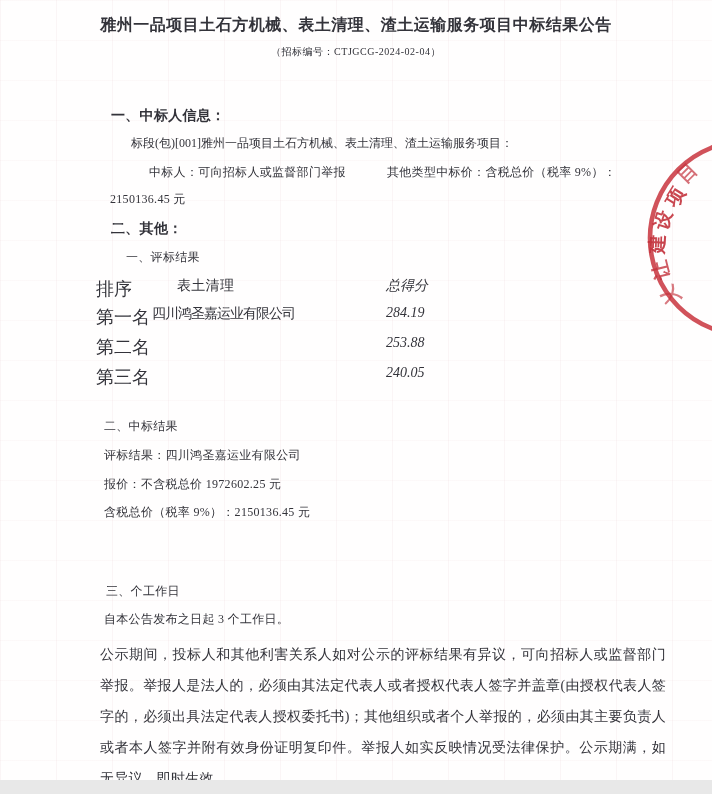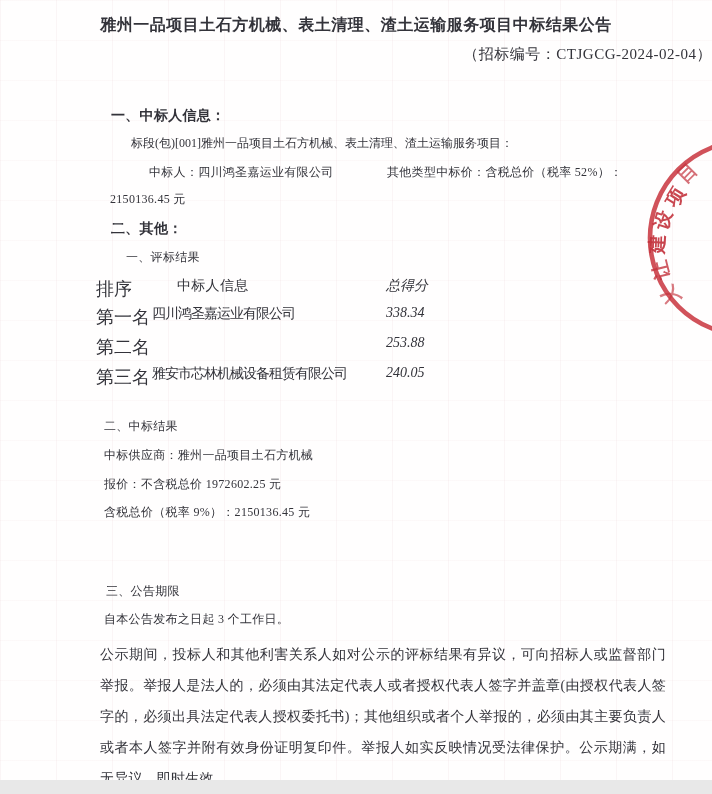--- a/index.html
+++ b/index.html
@@ -10,21 +10,21 @@
     background:#fffefe;
     background-image:
       repeating-linear-gradient(to right, rgba(232,205,210,0.18) 0 1px, transparent 1px 56px),
       repeating-linear-gradient(to bottom, rgba(236,214,218,0.14) 0 1px, transparent 1px 40px);
     overflow:hidden;
     font-family:"Liberation Serif","DejaVu Serif",serif;
     color:#33333a;
   }
   .line{position:absolute;white-space:nowrap;font-size:12px;letter-spacing:0.3px;}
   .title{position:absolute;left:0;width:712px;text-align:center;font-size:16px;font-weight:600;letter-spacing:0.5px;}
-  .subtitle{position:absolute;left:0;width:712px;text-align:right;font-size:15px;letter-spacing:0.5px;}
+  .subtitle{position:absolute;left:0;width:712px;text-align:center;font-size:10px;letter-spacing:0.5px;}
   .h-bold{font-weight:700;font-size:14px;}
   .tbl-row{position:absolute;left:0;width:712px;height:20px;}
   .tbl-row .rank{position:absolute;left:96px;white-space:nowrap;font-size:18px;font-family:Liberation Mono, monospace;}
   .tbl-row .bidder{position:absolute;left:152px;white-space:nowrap;font-size:14px;letter-spacing:-1px;}
   .tbl-row .score{position:absolute;left:386px;white-space:nowrap;font-size:14px;font-style:italic;}
   .para{
     position:absolute;left:100px;top:639px;width:566px;
     font-size:14px;line-height:31px;letter-spacing:0.2px;
     text-align:justify;white-space:normal;
   }
@@ -41,53 +41,52 @@
 </head>
 <body>
 
 <div class="page">
 
   <div class="title" style="top:15px">雅州一品项目土石方机械、表土清理、渣土运输服务项目中标结果公告</div>
   <div class="subtitle" style="top:45px">（招标编号：CTJGCG-2024-02-04）</div>
 
   <div class="line h-bold" style="left:111px;top:107px">一、中标人信息：</div>
   <div class="line" style="left:131px;top:135px;letter-spacing:0px">标段(包)[001]雅州一品项目土石方机械、表土清理、渣土运输服务项目：</div>
-  <div class="line" style="left:149px;top:164px">中标人：四川鸿圣嘉运业有限公司</div>
-  <div class="line" style="left:387px;top:164px">其他类型中标价：含税总价（税率 52%）：</div>
+  <div class="line" style="left:149px;top:164px">中标人：可向招标人或监督部门举报</div>
+  <div class="line" style="left:387px;top:164px">其他类型中标价：含税总价（税率 9%）：</div>
   <div class="line" style="left:110px;top:191px">2150136.45 元</div>
 
   <div class="line h-bold" style="left:111px;top:220px">二、其他：</div>
   <div class="line" style="left:126px;top:249px">一、评标结果</div>
 
   <div class="tbl-row" style="top:277px">
     <span class="rank">排序</span>
-    <span class="bidder" style="left:177px;letter-spacing:0.3px">中标人信息</span>
+    <span class="bidder" style="left:177px;letter-spacing:0.3px">表土清理</span>
     <span class="score">总得分</span>
   </div>
   <div class="tbl-row" style="top:305px">
     <span class="rank">第一名</span>
     <span class="bidder">四川鸿圣嘉运业有限公司</span>
-    <span class="score">338.34</span>
+    <span class="score">284.19</span>
   </div>
   <div class="tbl-row" style="top:335px">
     <span class="rank">第二名</span>
     <span class="score">253.88</span>
   </div>
   <div class="tbl-row" style="top:365px">
     <span class="rank">第三名</span>
-    <span class="bidder">雅安市芯林机械设备租赁有限公司</span>
     <span class="score">240.05</span>
   </div>
 
   <div class="line" style="left:104px;top:418px">二、中标结果</div>
-  <div class="line" style="left:104px;top:447px">中标供应商：雅州一品项目土石方机械</div>
+  <div class="line" style="left:104px;top:447px">评标结果：四川鸿圣嘉运业有限公司</div>
   <div class="line" style="left:104px;top:476px">报价：不含税总价 1972602.25 元</div>
   <div class="line" style="left:104px;top:504px">含税总价（税率 9%）：2150136.45 元</div>
 
-  <div class="line" style="left:106px;top:583px">三、公告期限</div>
+  <div class="line" style="left:106px;top:583px">三、个工作日</div>
   <div class="line" style="left:104px;top:611px">自本公告发布之日起 3 个工作日。</div>
   <div class="para">公示期间，投标人和其他利害关系人如对公示的评标结果有异议，可向招标人或监督部门举报。举报人是法人的，必须由其法定代表人或者授权代表人签字并盖章(由授权代表人签字的，必须出具法定代表人授权委托书)；其他组织或者个人举报的，必须由其主要负责人或者本人签字并附有效身份证明复印件。举报人如实反映情况受法律保护。公示期满，如无异议，即时生效。</div>
 
   <svg class="seal-svg" width="152" height="220" viewBox="560 128 152 220">
     <circle cx="747" cy="238" r="97" fill="none" stroke="#c93a43" stroke-width="4.6" opacity="0.88"></circle>
     <circle cx="747" cy="238" r="97" fill="none" stroke="#d8555e" stroke-width="1.4" opacity="0.35"></circle>
   </svg>
   <div class="seal-char" style="left:678px;top:160px;transform:rotate(-45deg);opacity:.7">目</div>
   <div class="seal-char" style="left:666px;top:184px;transform:rotate(-58deg);opacity:.9">项</div>
   <div class="seal-char" style="left:654px;top:207px;transform:rotate(-72deg);opacity:.9">设</div>

